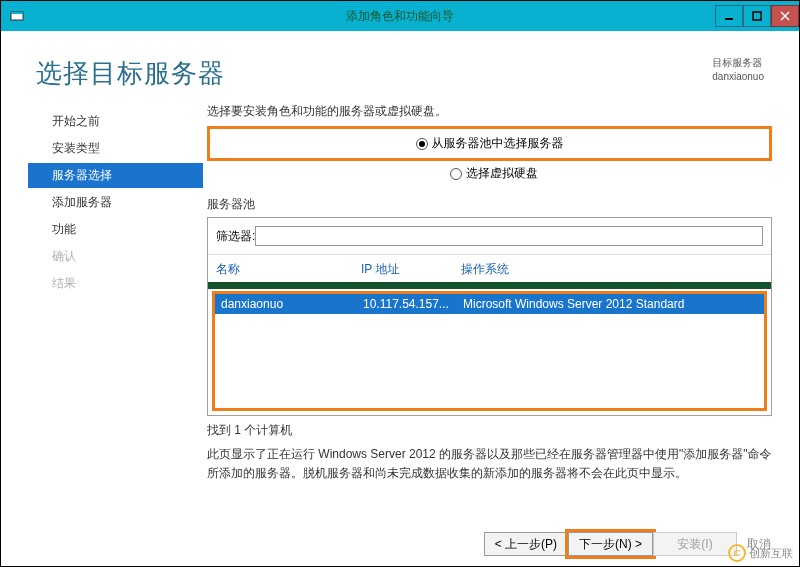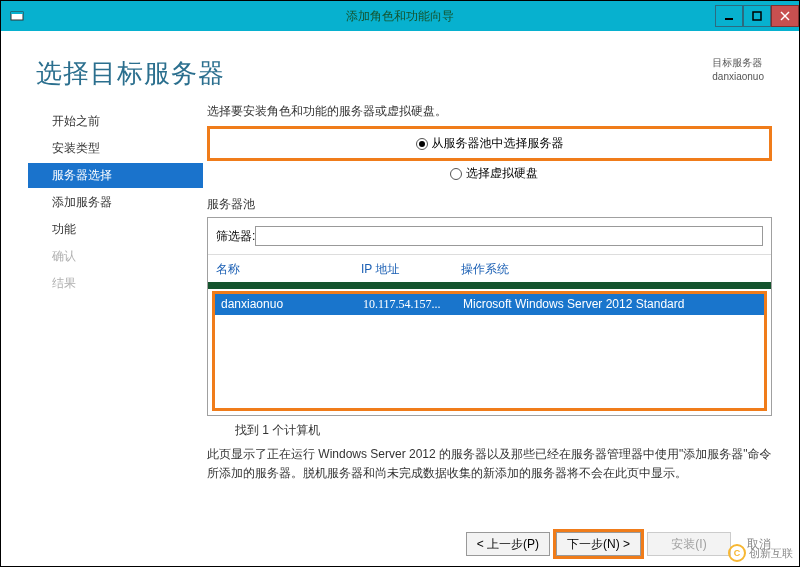--- a/index.html
+++ b/index.html
@@ -162,39 +162,37 @@
     background:#fff;
   }
   .data-row {
     display: flex;
     background: #1975cc;
     color: #fff;
     padding: 3px 6px;
     font-size: 12px;
   }
   .data-row .col-name { width: 142px; }
-  .data-row .col-ip { width: 100px; font-family: Liberation Serif, serif; }
+  .data-row .col-ip { width: 100px; }
   .data-row .col-os { flex: 1; }
   .found-text {
     font-size: 12px;
     margin-top: 6px;
     color:#333;
-    margin-left:28px;
   }
   .desc-text {
     font-size: 12px;
     color: #333;
     line-height: 1.6;
     margin-top: 6px;
   }
   .footer {
     position: absolute;
     bottom: 10px; right: 18px;
     display: flex;
-    gap: 6px;
     align-items: center;
   }
   .nav-btn {
     min-width: 84px;
     height: 24px;
     border: 1px solid #999;
     background: #f3f3f3;
     font-size: 12px;
     display: flex; align-items:center; justify-content:center;
     padding: 0 10px;

